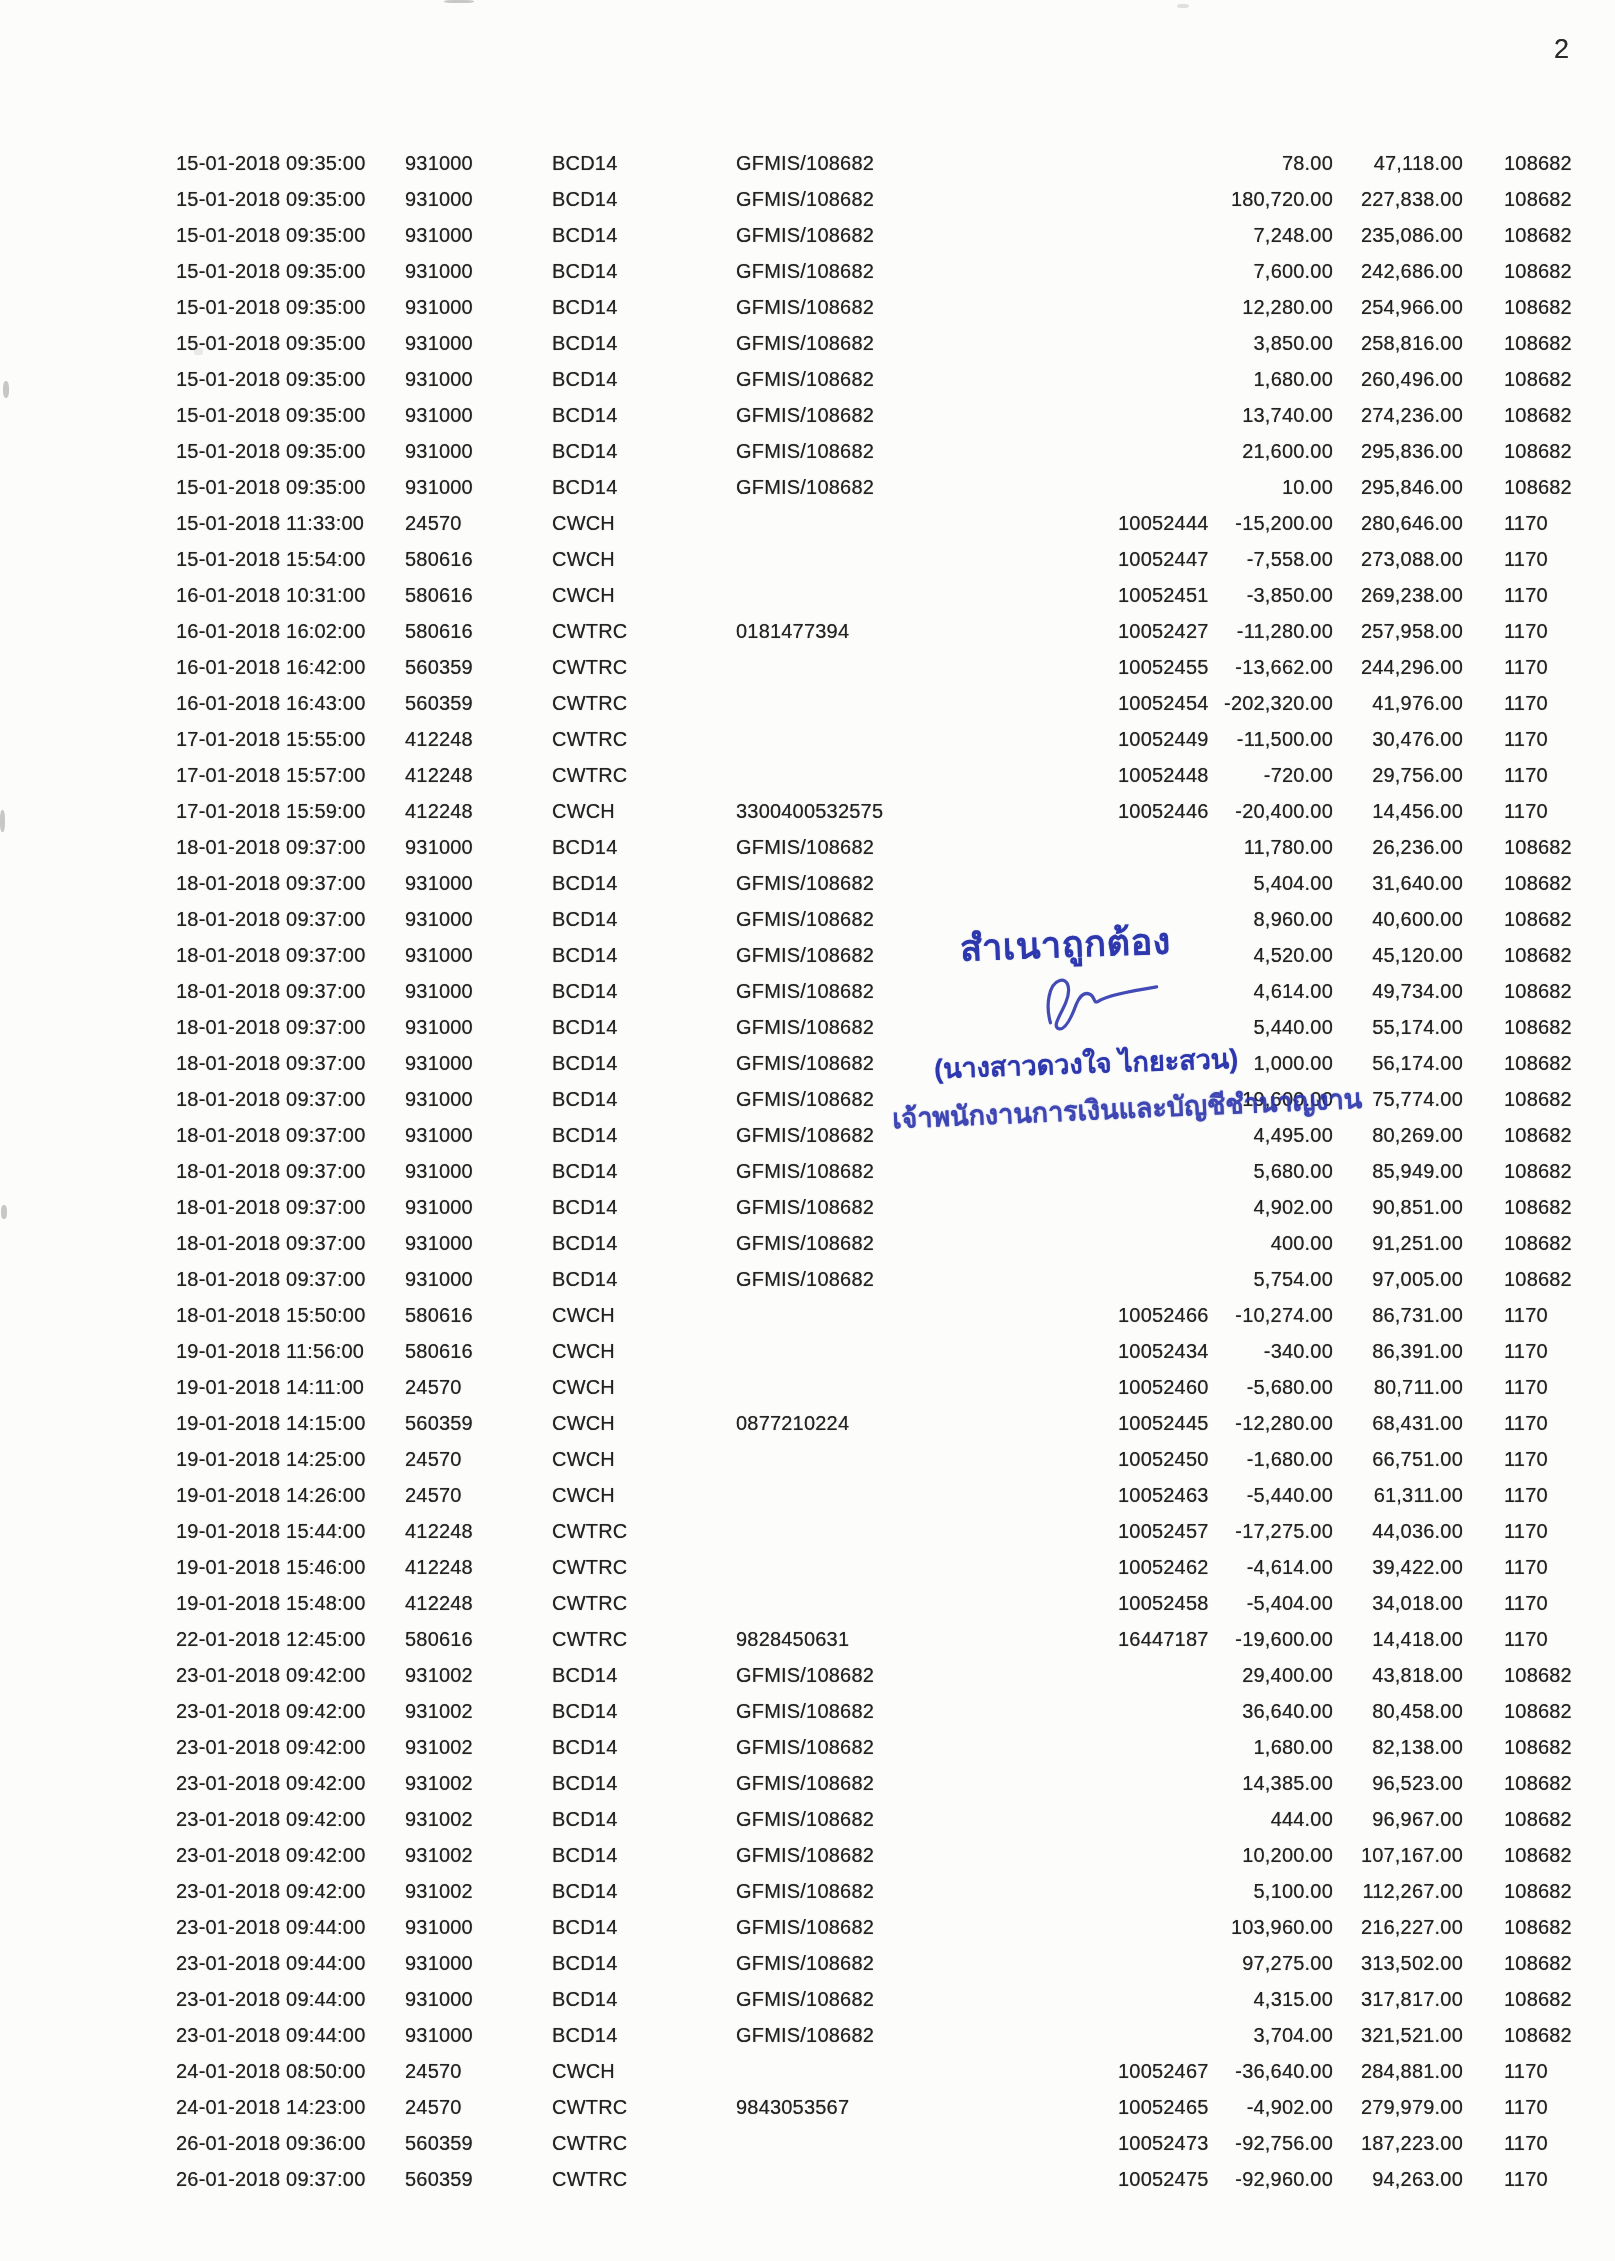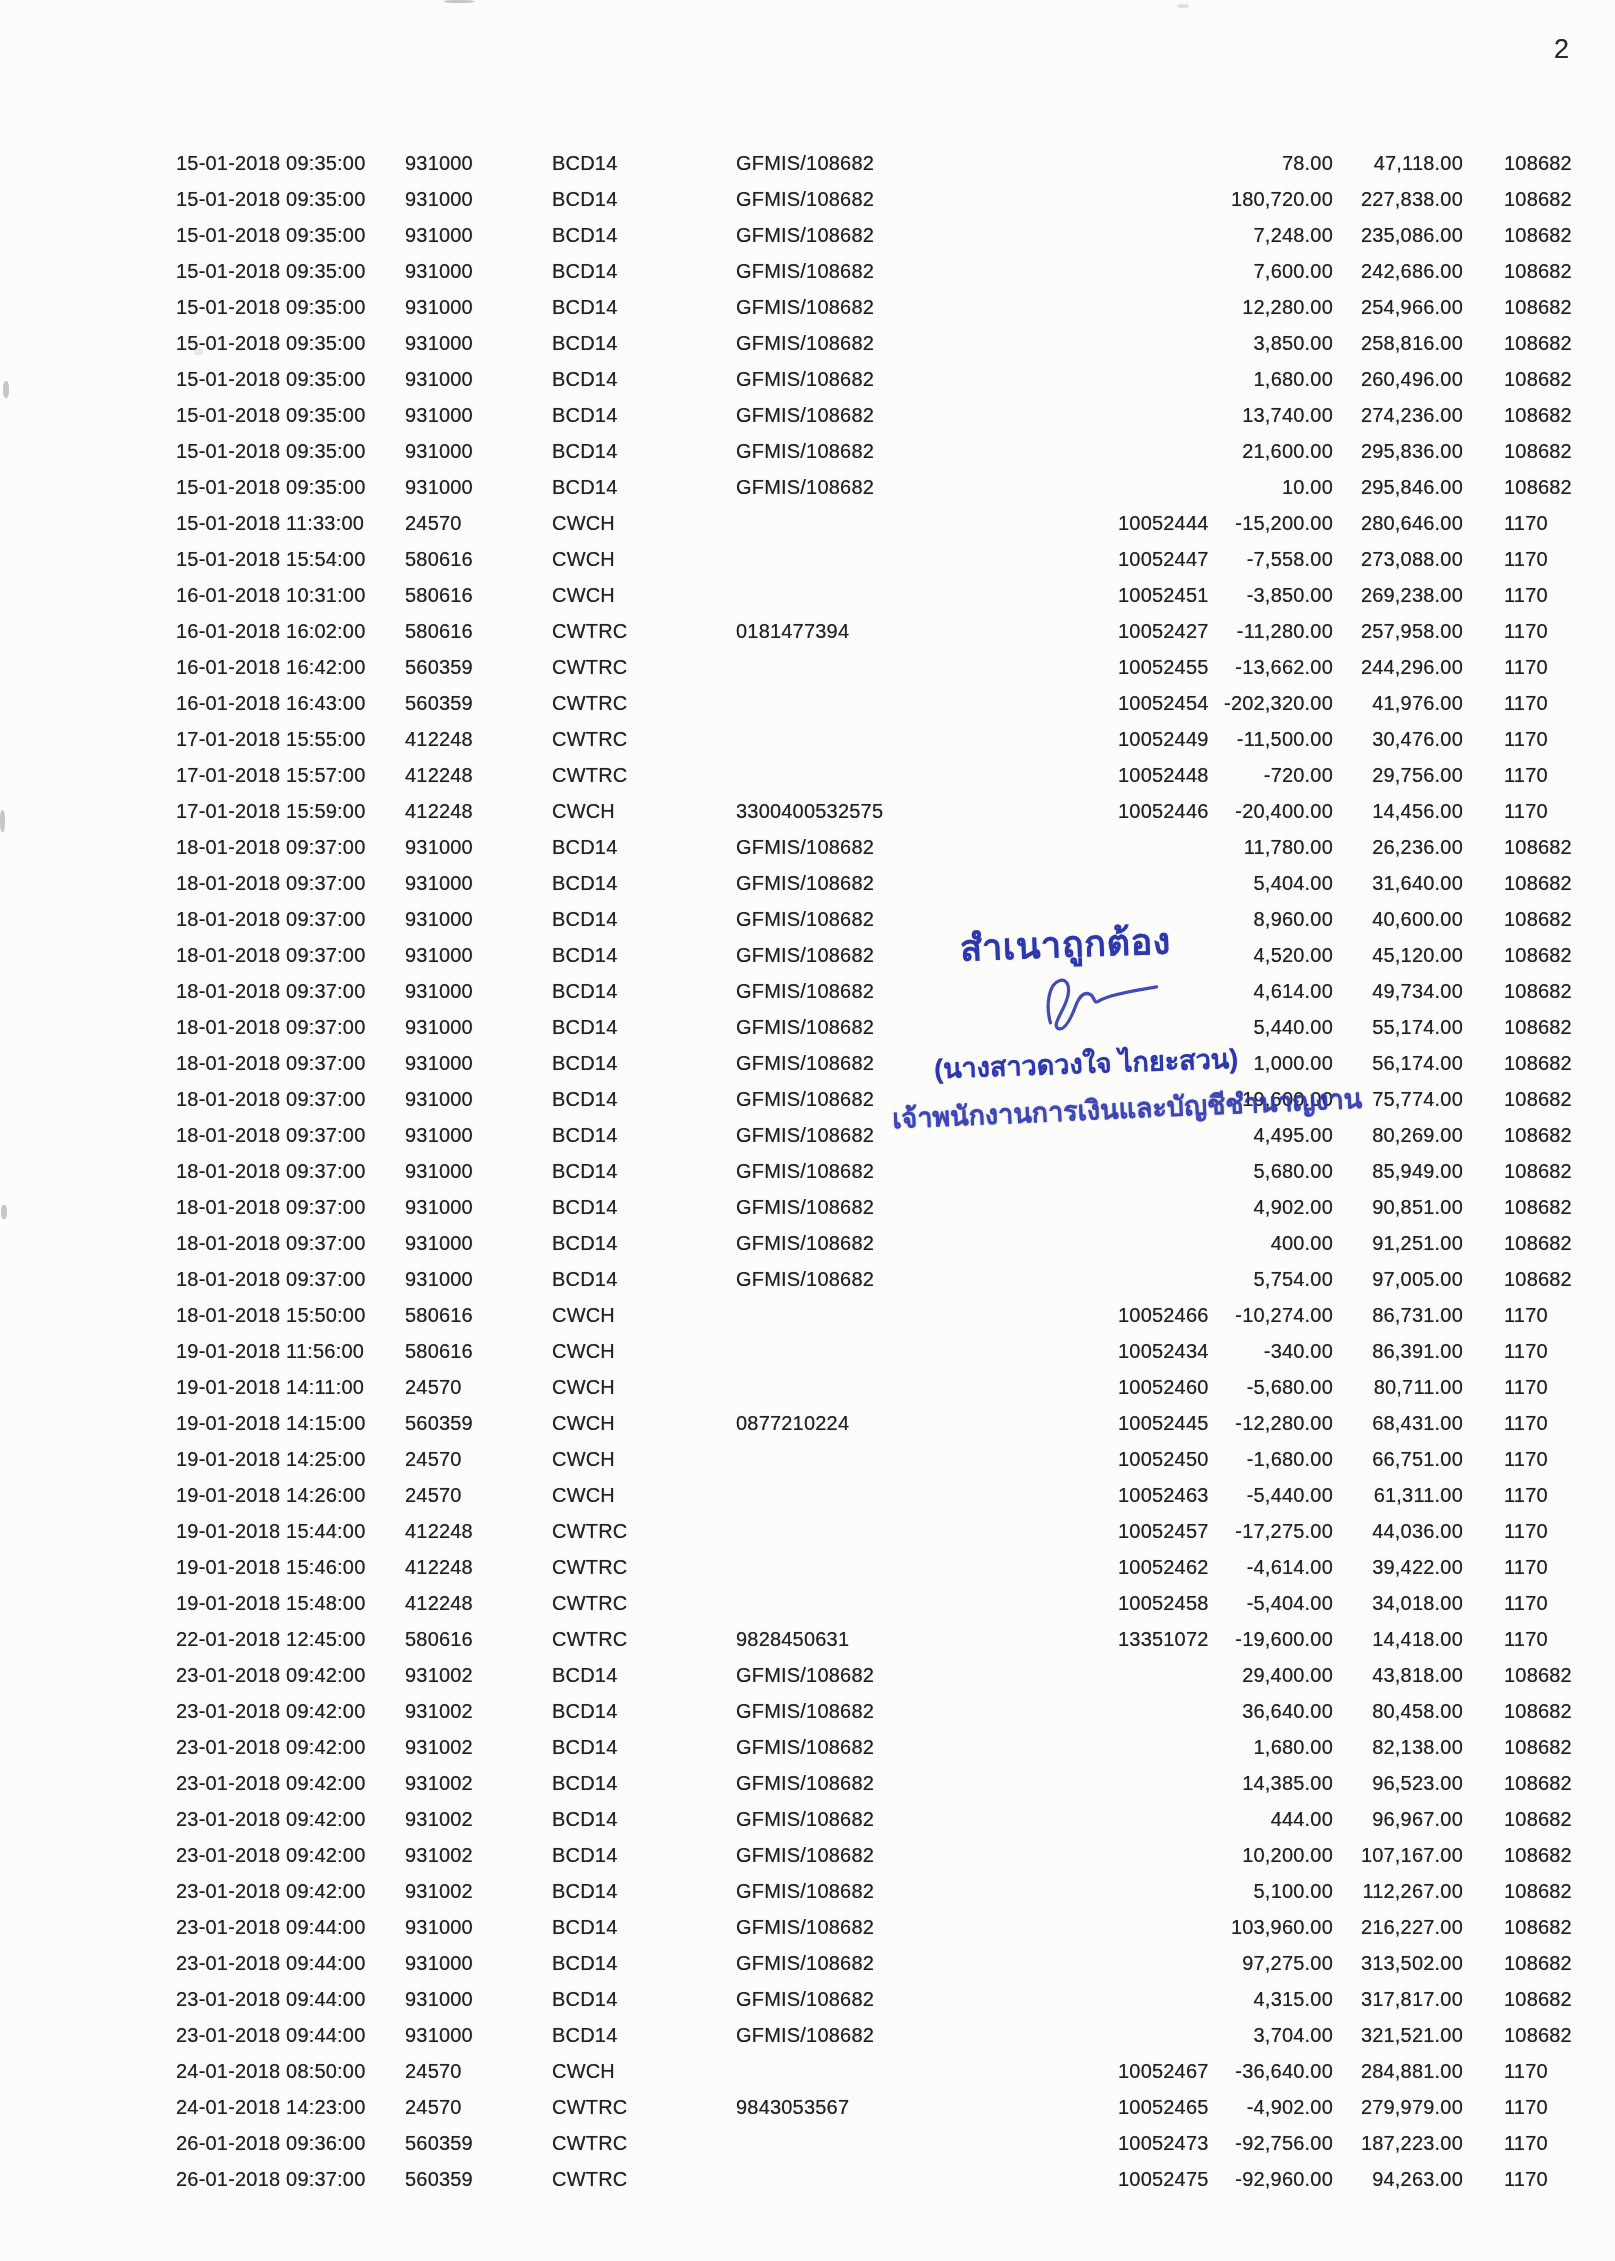--- a/index.html
+++ b/index.html
@@ -482,21 +482,21 @@
     <span class="cell c-doc">10052458</span>
     <span class="cell c-amt">-5,404.00</span>
     <span class="cell c-bal">34,018.00</span>
     <span class="cell c-br">1170</span>
   </div>
       <div class="row">
     <span class="cell c-date">22-01-2018 12:45:00</span>
     <span class="cell c-code">580616</span>
     <span class="cell c-ch">CWTRC</span>
     <span class="cell c-ref">9828450631</span>
-    <span class="cell c-doc">13351072</span>
+    <span class="cell c-doc">16447187</span>
     <span class="cell c-amt">-19,600.00</span>
     <span class="cell c-bal">14,418.00</span>
     <span class="cell c-br">1170</span>
   </div>
       <div class="row">
     <span class="cell c-date">23-01-2018 09:42:00</span>
     <span class="cell c-code">931002</span>
     <span class="cell c-ch">BCD14</span>
     <span class="cell c-ref">GFMIS/108682</span>
     <span class="cell c-doc"></span>

